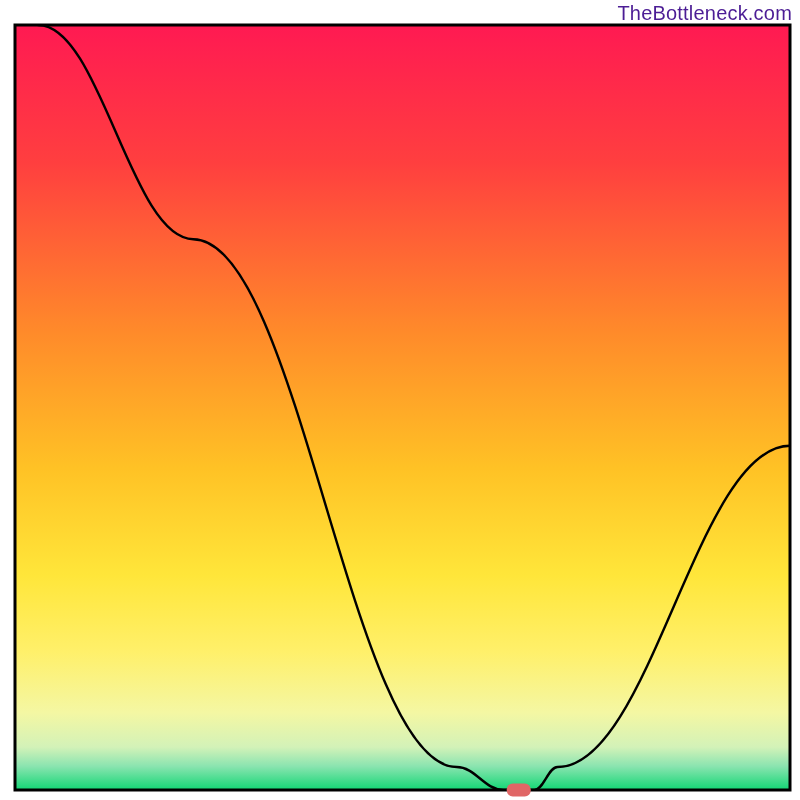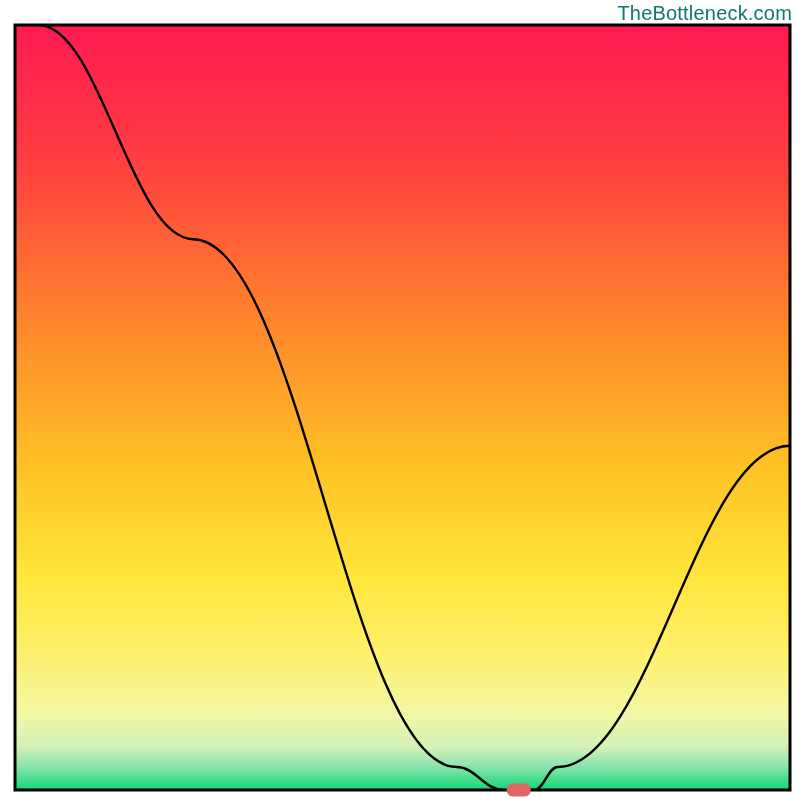--- a/index.html
+++ b/index.html
@@ -13,21 +13,21 @@
   }
   .chart-wrap {
     position: relative;
     width: 800px;
     height: 800px;
   }
   .attribution {
     position: absolute;
     top: 2px;
     right: 8px;
-    color: #0f766e;
+    color: #4c1d95;
     font-size: 20px;
     font-weight: 400;
     letter-spacing: 0.2px;
   }
   svg {
     display: block;
   }
 </style>
 </head>
 <body>

